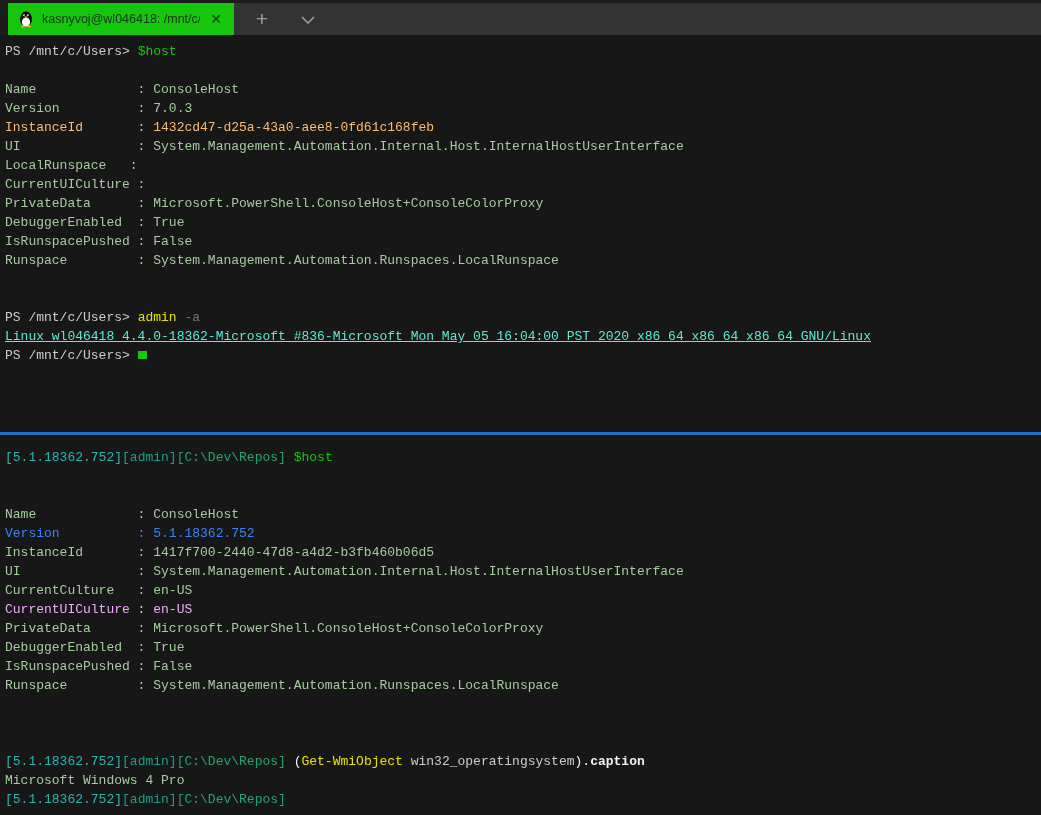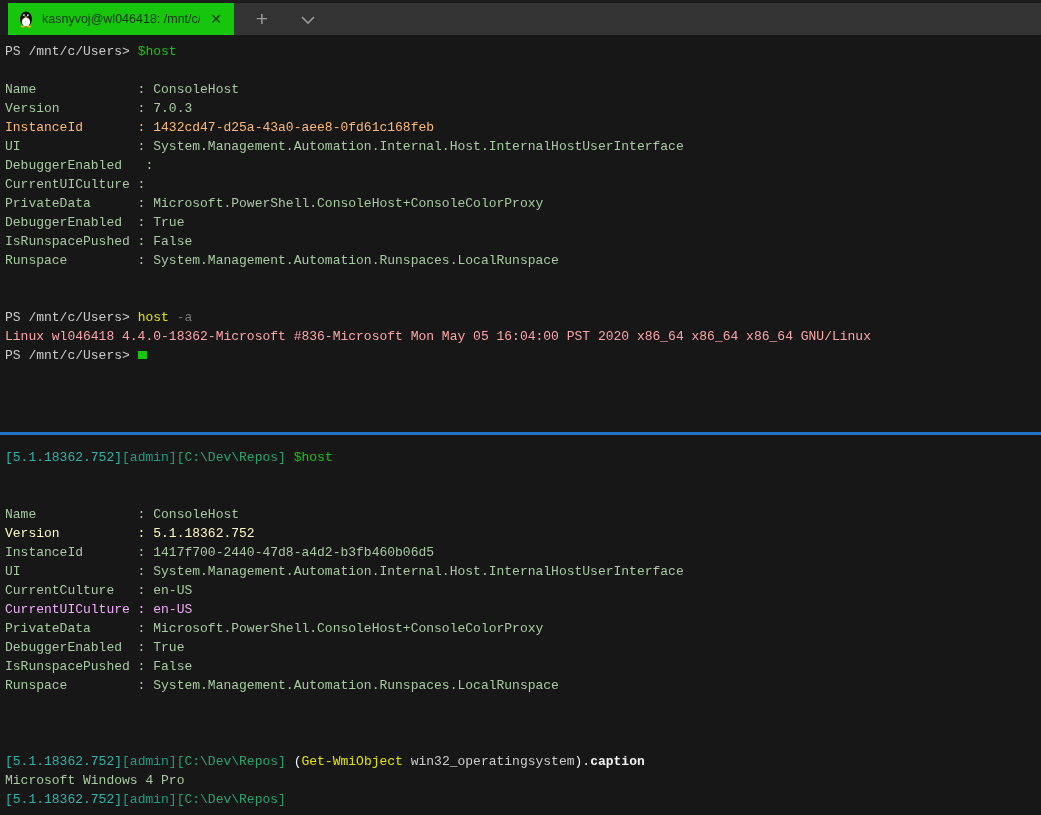--- a/index.html
+++ b/index.html
@@ -87,39 +87,39 @@
   </div>
 
   <div class="term">
     <div class="pane pane-top">
         <div class="tline"><span style="color: rgb(204, 204, 204);">PS /mnt/c/Users&gt; </span><span style="color: rgb(22, 198, 12);">$host</span></div>
         <div class="tline"></div>
         <div class="tline"><span style="color: rgb(166, 203, 160);">Name             : ConsoleHost</span></div>
         <div class="tline"><span style="color: rgb(166, 203, 160);">Version          : 7.0.3</span></div>
         <div class="tline"><span style="color: #fdba74;">InstanceId       : 1432cd47-d25a-43a0-aee8-0fd61c168feb</span></div>
         <div class="tline"><span style="color: rgb(166, 203, 160);">UI               : System.Management.Automation.Internal.Host.InternalHostUserInterface</span></div>
-        <div class="tline"><span style="color: rgb(166, 203, 160);">DebuggerEnabled   : </span></div>
+        <div class="tline"><span style="color: rgb(166, 203, 160);">LocalRunspace   : </span></div>
         <div class="tline"><span style="color: rgb(166, 203, 160);">CurrentUICulture : </span></div>
         <div class="tline"><span style="color: rgb(166, 203, 160);">PrivateData      : Microsoft.PowerShell.ConsoleHost+ConsoleColorProxy</span></div>
         <div class="tline"><span style="color: rgb(166, 203, 160);">DebuggerEnabled  : True</span></div>
         <div class="tline"><span style="color: rgb(166, 203, 160);">IsRunspacePushed : False</span></div>
         <div class="tline"><span style="color: rgb(166, 203, 160);">Runspace         : System.Management.Automation.Runspaces.LocalRunspace</span></div>
         <div class="tline"></div>
         <div class="tline"></div>
-        <div class="tline"><span style="color: rgb(204, 204, 204);">PS /mnt/c/Users&gt; </span><span style="color: rgb(228, 228, 0);">host</span><span style="color: rgb(204, 204, 204);"> </span><span style="color: rgb(118, 118, 118);">-a</span></div>
-        <div class="tline"><span style="color: #fca5a5;">Linux wl046418 4.4.0-18362-Microsoft #836-Microsoft Mon May 05 16:04:00 PST 2020 x86_64 x86_64 x86_64 GNU/Linux</span></div>
+        <div class="tline"><span style="color: rgb(204, 204, 204);">PS /mnt/c/Users&gt; </span><span style="color: rgb(228, 228, 0);">admin</span><span style="color: rgb(204, 204, 204);"> </span><span style="color: rgb(118, 118, 118);">-a</span></div>
+        <div class="tline"><span style="color: #5eead4; text-decoration: underline;">Linux wl046418 4.4.0-18362-Microsoft #836-Microsoft Mon May 05 16:04:00 PST 2020 x86_64 x86_64 x86_64 GNU/Linux</span></div>
         <div class="tline"><span style="color: rgb(204, 204, 204);">PS /mnt/c/Users&gt; </span><span class="cursor" style="background: rgb(22, 198, 12);"></span></div>
       </div>
     <div class="divider"></div>
     <div class="pane pane-bottom">
         <div class="tline"><span style="color: rgb(47, 180, 174);">[5.1.18362.752]</span><span style="color: rgb(28, 158, 134);">[admin]</span><span style="color: rgb(42, 163, 111);">[C:\Dev\Repos]</span><span style="color: rgb(204, 204, 204);"> </span><span style="color: rgb(22, 198, 12);">$host</span></div>
         <div class="tline"></div>
         <div class="tline"></div>
         <div class="tline"><span style="color: rgb(166, 203, 160);">Name             : ConsoleHost</span></div>
-        <div class="tline"><span style="color: #fef9c3;">Version          : 5.1.18362.752</span></div>
+        <div class="tline"><span style="color: #3b82f6;">Version          : 5.1.18362.752</span></div>
         <div class="tline"><span style="color: rgb(166, 203, 160);">InstanceId       : 1417f700-2440-47d8-a4d2-b3fb460b06d5</span></div>
         <div class="tline"><span style="color: rgb(166, 203, 160);">UI               : System.Management.Automation.Internal.Host.InternalHostUserInterface</span></div>
         <div class="tline"><span style="color: rgb(166, 203, 160);">CurrentCulture   : en-US</span></div>
         <div class="tline"><span style="color: #f0abfc;">CurrentUICulture : en-US</span></div>
         <div class="tline"><span style="color: rgb(166, 203, 160);">PrivateData      : Microsoft.PowerShell.ConsoleHost+ConsoleColorProxy</span></div>
         <div class="tline"><span style="color: rgb(166, 203, 160);">DebuggerEnabled  : True</span></div>
         <div class="tline"><span style="color: rgb(166, 203, 160);">IsRunspacePushed : False</span></div>
         <div class="tline"><span style="color: rgb(166, 203, 160);">Runspace         : System.Management.Automation.Runspaces.LocalRunspace</span></div>
         <div class="tline"></div>
         <div class="tline"></div>

